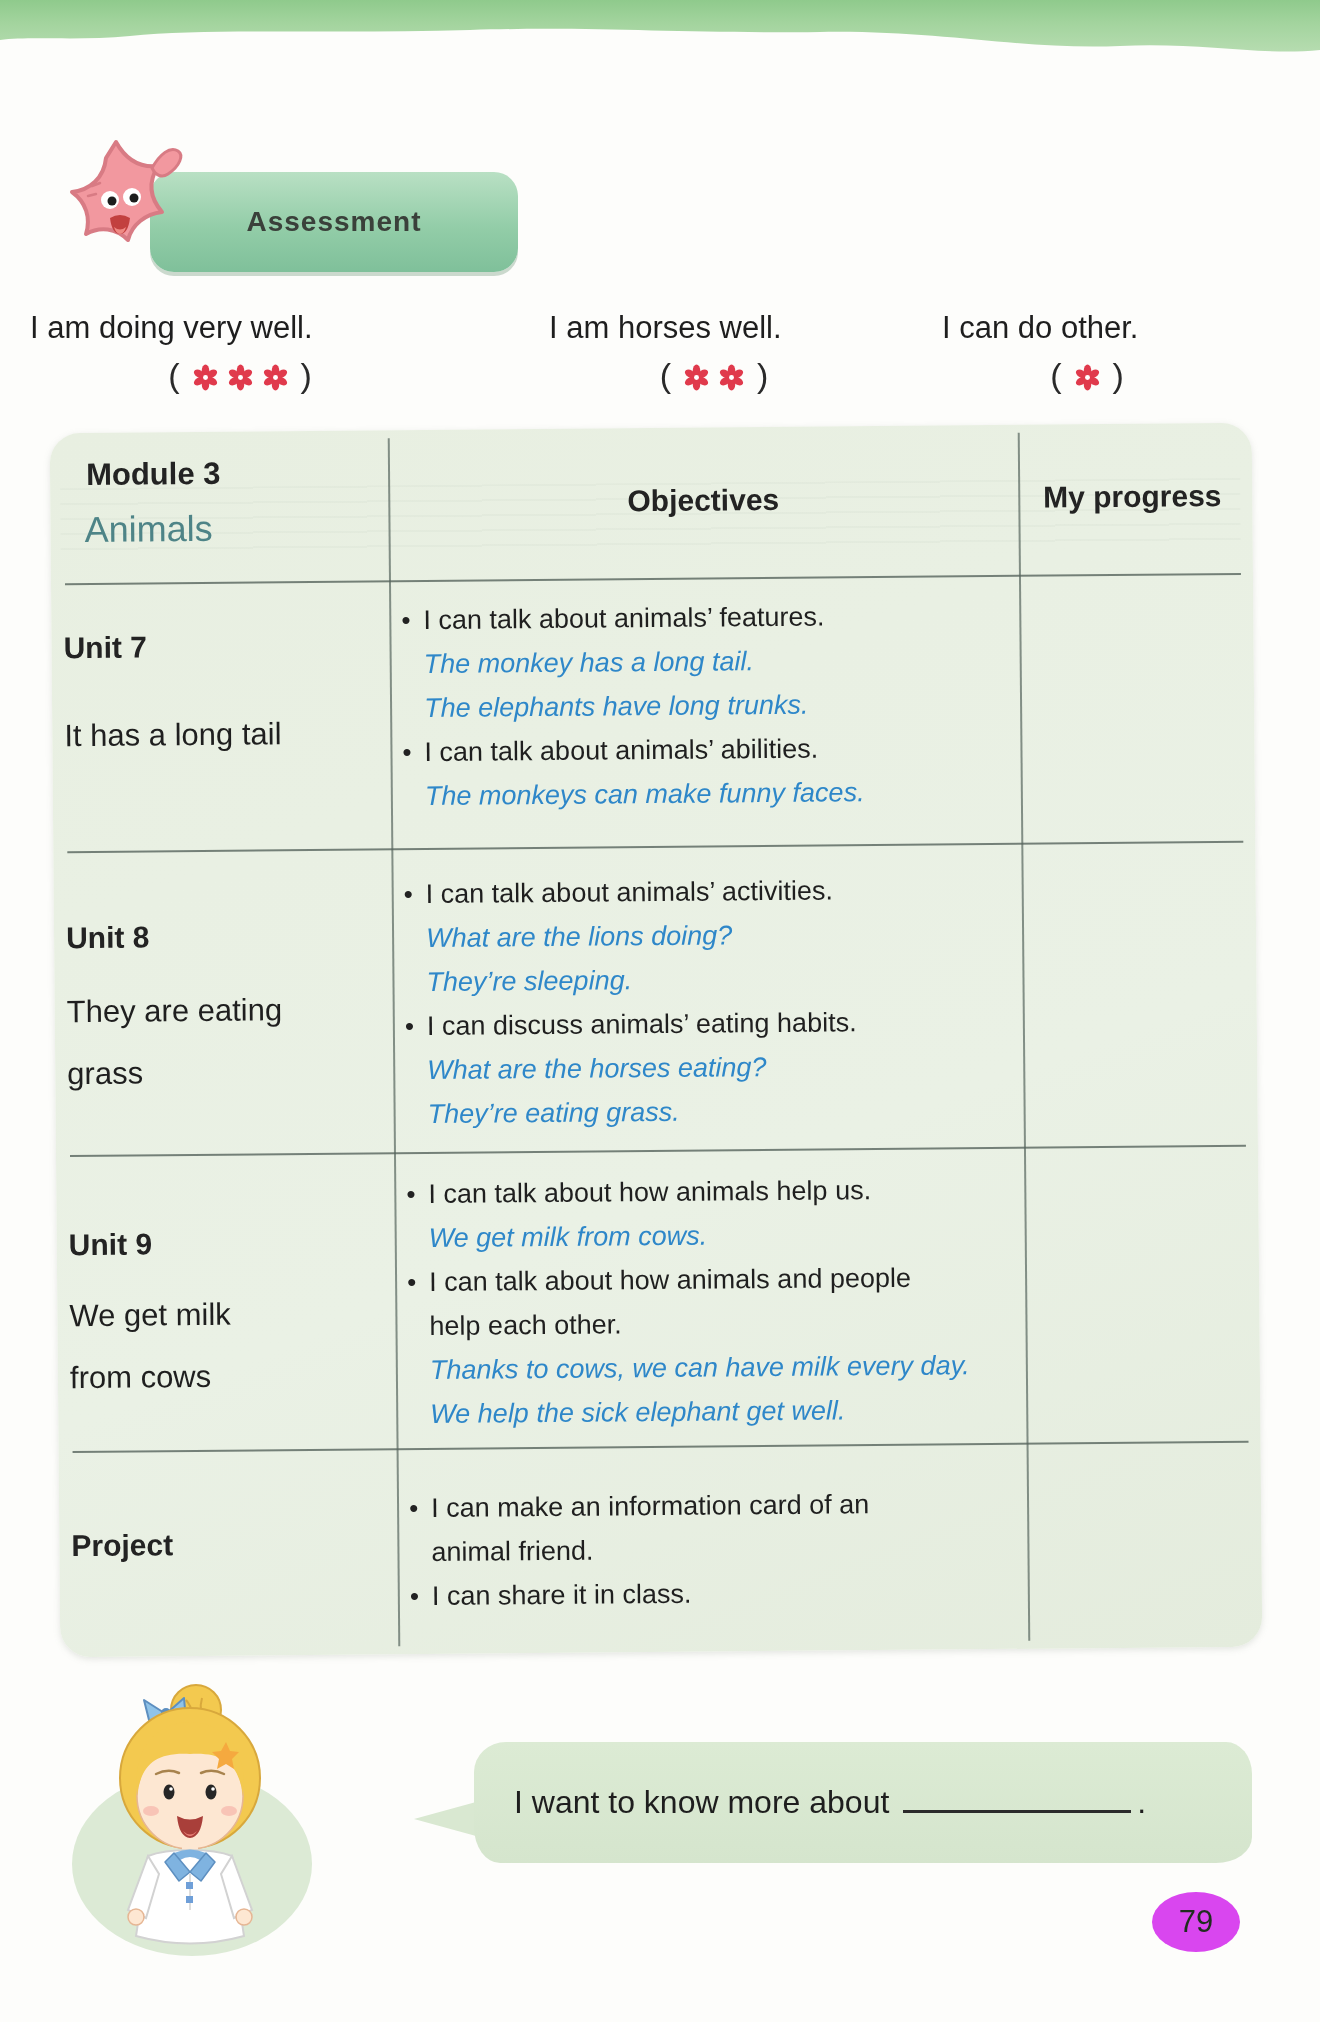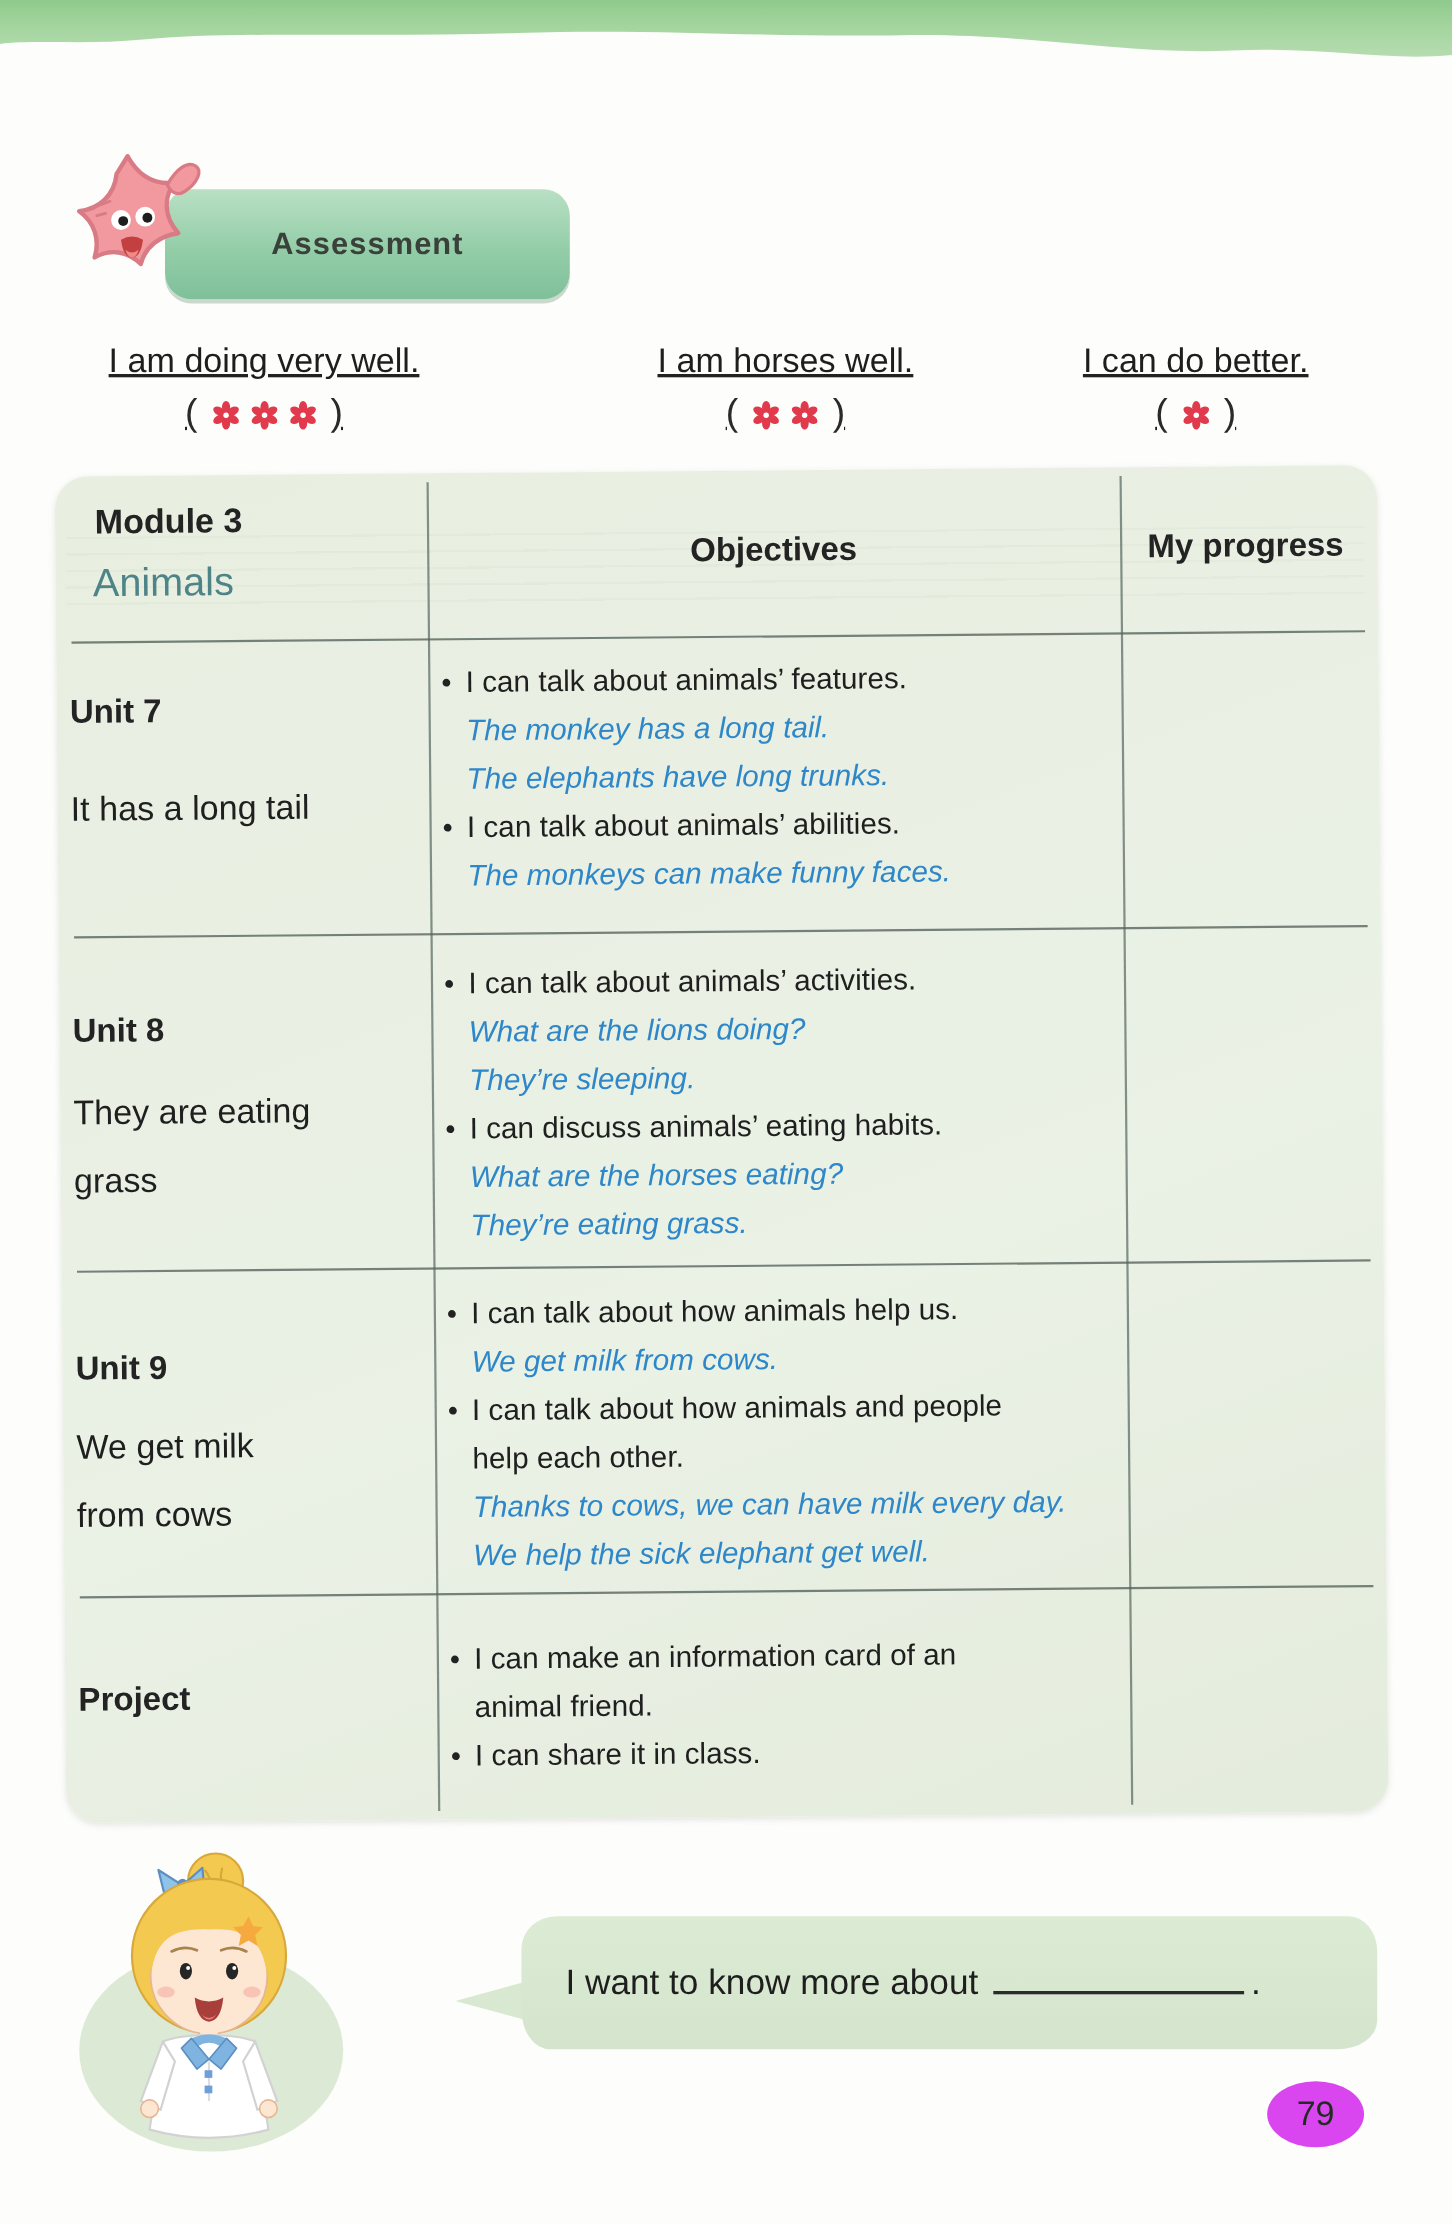--- a/index.html
+++ b/index.html
@@ -15,21 +15,21 @@
   .banner{
     position:absolute;left:150px;top:172px;width:368px;height:100px;
     background:linear-gradient(180deg,#b9e0c4 0%,#93cda8 55%,#7fc09a 100%);
     border-radius:24px;
     box-shadow:0 4px 0 rgba(110,150,120,.35);
     display:flex;align-items:center;justify-content:center;
   }
   .banner-label{font-size:28px;font-weight:bold;color:#3a403a;letter-spacing:1px;}
   .starfish{position:absolute;left:48px;top:130px;width:150px;height:155px;z-index:3;}
   
-  .rating{position:absolute;top:310px;text-align:center;text-decoration:underline;}
+  .rating{position:absolute;top:310px;}
   .rating .lbl{font-size:31px;color:#1e1e1e;}
   .rating .flower-row{margin-top:10px;font-size:33px;color:#2a2a2a;display:flex;align-items:center;justify-content:center;}
   .rating .paren{margin:0 8px;font-size:34px;color:#2a2a2a;}
   .flower{width:27px;height:27px;margin:0 4px;display:inline-block;vertical-align:middle;}
   .r1{left:30px;width:420px;}
   .r2{left:549px;width:330px;}
   .r3{left:942px;width:290px;}
   
   .panel{
     position:absolute;left:55px;top:428px;width:1202px;height:1224px;
@@ -171,21 +171,21 @@
               <ellipse cx="12" cy="5.6" rx="3.3" ry="5.2" transform="rotate(180 12 12)"></ellipse>
               <ellipse cx="12" cy="5.6" rx="3.3" ry="5.2" transform="rotate(240 12 12)"></ellipse>
               <ellipse cx="12" cy="5.6" rx="3.3" ry="5.2" transform="rotate(300 12 12)"></ellipse>
             </g>
             <circle cx="12" cy="12" r="2.2" fill="#ffffff"></circle>
           </svg></span>
       <span class="paren">)</span>
     </div>
   </div>
   <div class="rating r3">
-    <div class="lbl">I can do better.</div>
+    <div class="lbl">I can do other.</div>
     <div class="flower-row">
       <span class="paren">(</span>
       <span><svg class="flower" viewBox="0 0 24 24">
             <g fill="#e03a4c">
               <ellipse cx="12" cy="5.6" rx="3.3" ry="5.2" transform="rotate(0 12 12)"></ellipse>
               <ellipse cx="12" cy="5.6" rx="3.3" ry="5.2" transform="rotate(60 12 12)"></ellipse>
               <ellipse cx="12" cy="5.6" rx="3.3" ry="5.2" transform="rotate(120 12 12)"></ellipse>
               <ellipse cx="12" cy="5.6" rx="3.3" ry="5.2" transform="rotate(180 12 12)"></ellipse>
               <ellipse cx="12" cy="5.6" rx="3.3" ry="5.2" transform="rotate(240 12 12)"></ellipse>
               <ellipse cx="12" cy="5.6" rx="3.3" ry="5.2" transform="rotate(300 12 12)"></ellipse>

